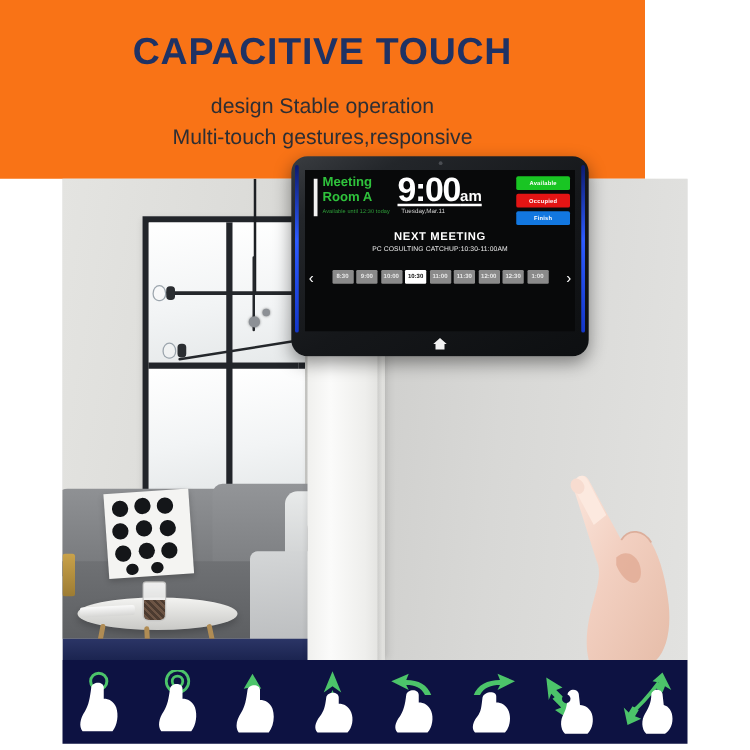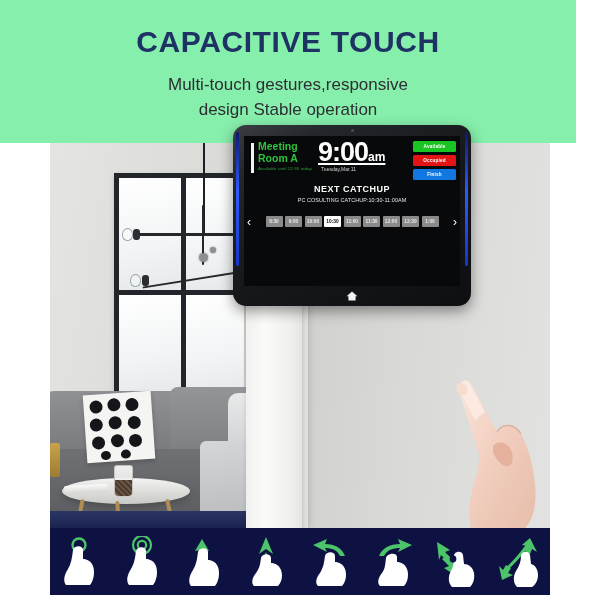--- a/index.html
+++ b/index.html
@@ -1,21 +1,21 @@
 <!DOCTYPE html>
 <html><head>
 <meta charset="utf-8">
 <style>
   * { margin:0; padding:0; box-sizing:border-box; }
   html,body { width:600px; height:600px; background:#ffffff; overflow:hidden; }
   body { font-family:"Liberation Sans", sans-serif; position:relative; }
 
   
-  #header { position:absolute; left:0; top:0; width:576px; height:143px;
-            background:#86efac; text-align:center; }
+  #header { position:absolute; left:0; top:0; width:516px; height:143px;
+            background:#f97316; text-align:center; }
   #page-title { font-size:30px; font-weight:bold; color:#1f3264;
                 letter-spacing:0.6px; padding-top:27px; line-height:1; }
   #subtitle { font-size:17px; color:#2e2e33; line-height:1.45; padding-top:16px;
               font-weight:400; }
   #subtitle span { display:block; }
 
   
   #photo { position:absolute; left:50px; top:143px; width:500px; height:385px;
            overflow:hidden; background:#d9d9d7; }
 
@@ -88,21 +88,21 @@
          background:linear-gradient(180deg,rgba(250,250,250,.92),rgba(225,225,222,.9));
          border:1px solid rgba(180,180,178,.7); overflow:hidden; }
   .jar-fill { position:absolute; left:0; bottom:0; width:100%; height:16px;
               background:repeating-linear-gradient(45deg,#4c3b30 0 2px,#6d5545 2px 4px); }
   .floor { position:absolute; left:0; top:368px; width:256px; height:17px;
            background:linear-gradient(180deg,#2b3566,#1b2450); }
   .plant { position:absolute; left:0px; top:300px; width:10px; height:34px;
            background:linear-gradient(180deg,#c9a24a,#9d7c33); border-radius:2px; }
 
   
-  #tablet { position:absolute; left:233px; top:125px; width:238px; height:181px; }
+  #tablet { position:absolute; left:233px; top:125px; width:238px; height:160px; }
   .tab-body { position:absolute; inset:0; border-radius:13px;
               background:linear-gradient(150deg,#3a3d41 0%,#23262a 18%,#15171a 55%,#0d0f11 100%);
               box-shadow:0 5px 14px rgba(0,0,0,.42); }
   .tab-led { position:absolute; top:7px; width:3px; height:134px; border-radius:2px;
              background:linear-gradient(180deg,#0c1a6e,#2d5bff 45%,#1336c8); }
   .tab-led.l { left:3px; }
   .tab-led.r { right:3px; }
   .tab-cam { position:absolute; left:50%; top:4px; width:3px; height:3px;
              margin-left:-1.5px; border-radius:50%; background:#4a4d52; }
   .tab-screen { position:absolute; left:11px; top:11px; right:11px; bottom:20px;
@@ -155,22 +155,22 @@
   .g-cell { flex:1 1 0; height:100%; display:flex; align-items:center;
             justify-content:center; }
   .g-cell svg { display:block; }
 </style>
 </head>
 <body>
 
 <div id="header">
   <div id="page-title">CAPACITIVE TOUCH</div>
   <div id="subtitle">
+    <span>design Stable operation</span>
     <span>Multi-touch gestures,responsive</span>
-    <span>design Stable operation</span>
   </div>
 </div>
 
 <div id="photo">
 
   <div class="wall-left"></div>
   <div class="wall-right"></div>
 
   <div class="window-frame">
     <div class="win-pane" style="left:0;top:0;width:62px;height:112px;"></div>
@@ -261,21 +261,21 @@
       </div>
       <div class="clock-date">Tuesday,Mar.11</div>
 
       <div class="btn-col">
         <div class="st-btn st-avail">Available</div>
         <div class="st-btn st-occ">Occupied</div>
         <div class="st-btn st-fin">Finish</div>
       </div>
     </div>
 
-    <div class="nm-title">NEXT CATCHUP</div>
+    <div class="nm-title">NEXT MEETING</div>
     <div class="nm-sub">PC COSULTING CATCHUP:10:30-11:00AM</div>
 
     <div class="arrow l">‹</div>
     <div class="slot-row" id="slot-row">
         <div class="slot">8:30</div>
         <div class="slot">9:00</div>
         <div class="slot">10:00</div>
         <div class="slot active">10:30</div>
         <div class="slot">11:00</div>
         <div class="slot">11:30</div>

